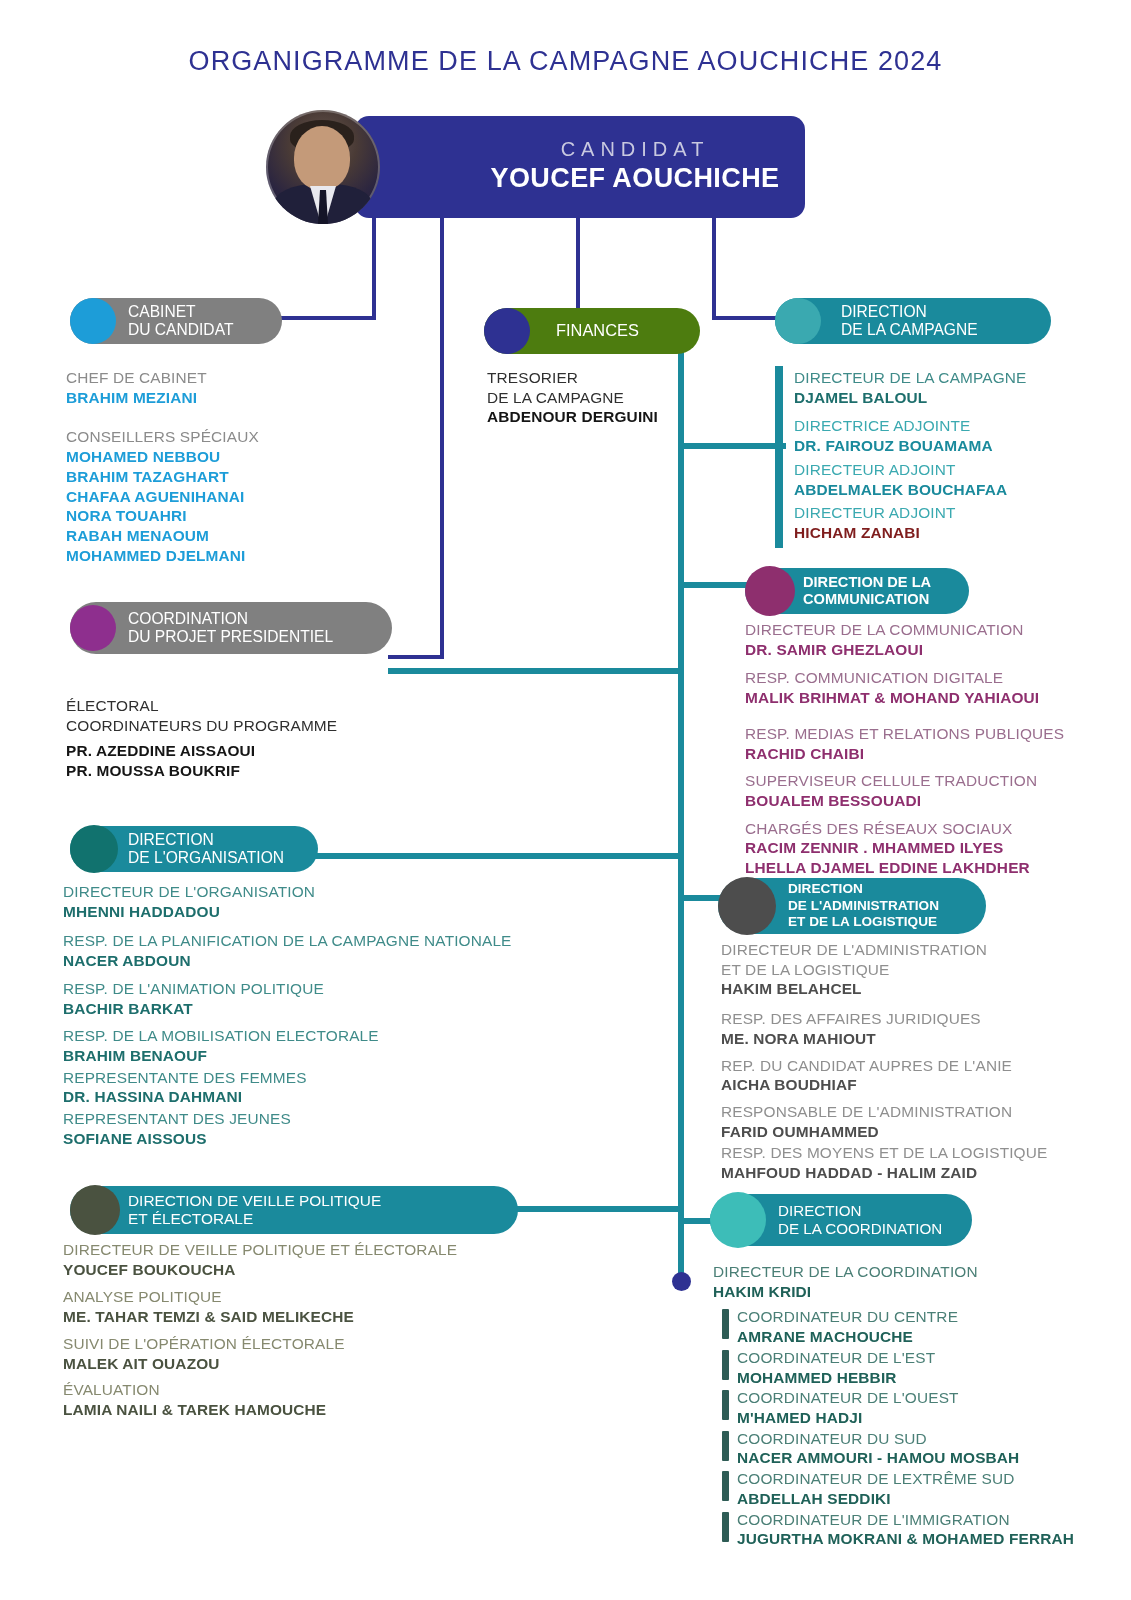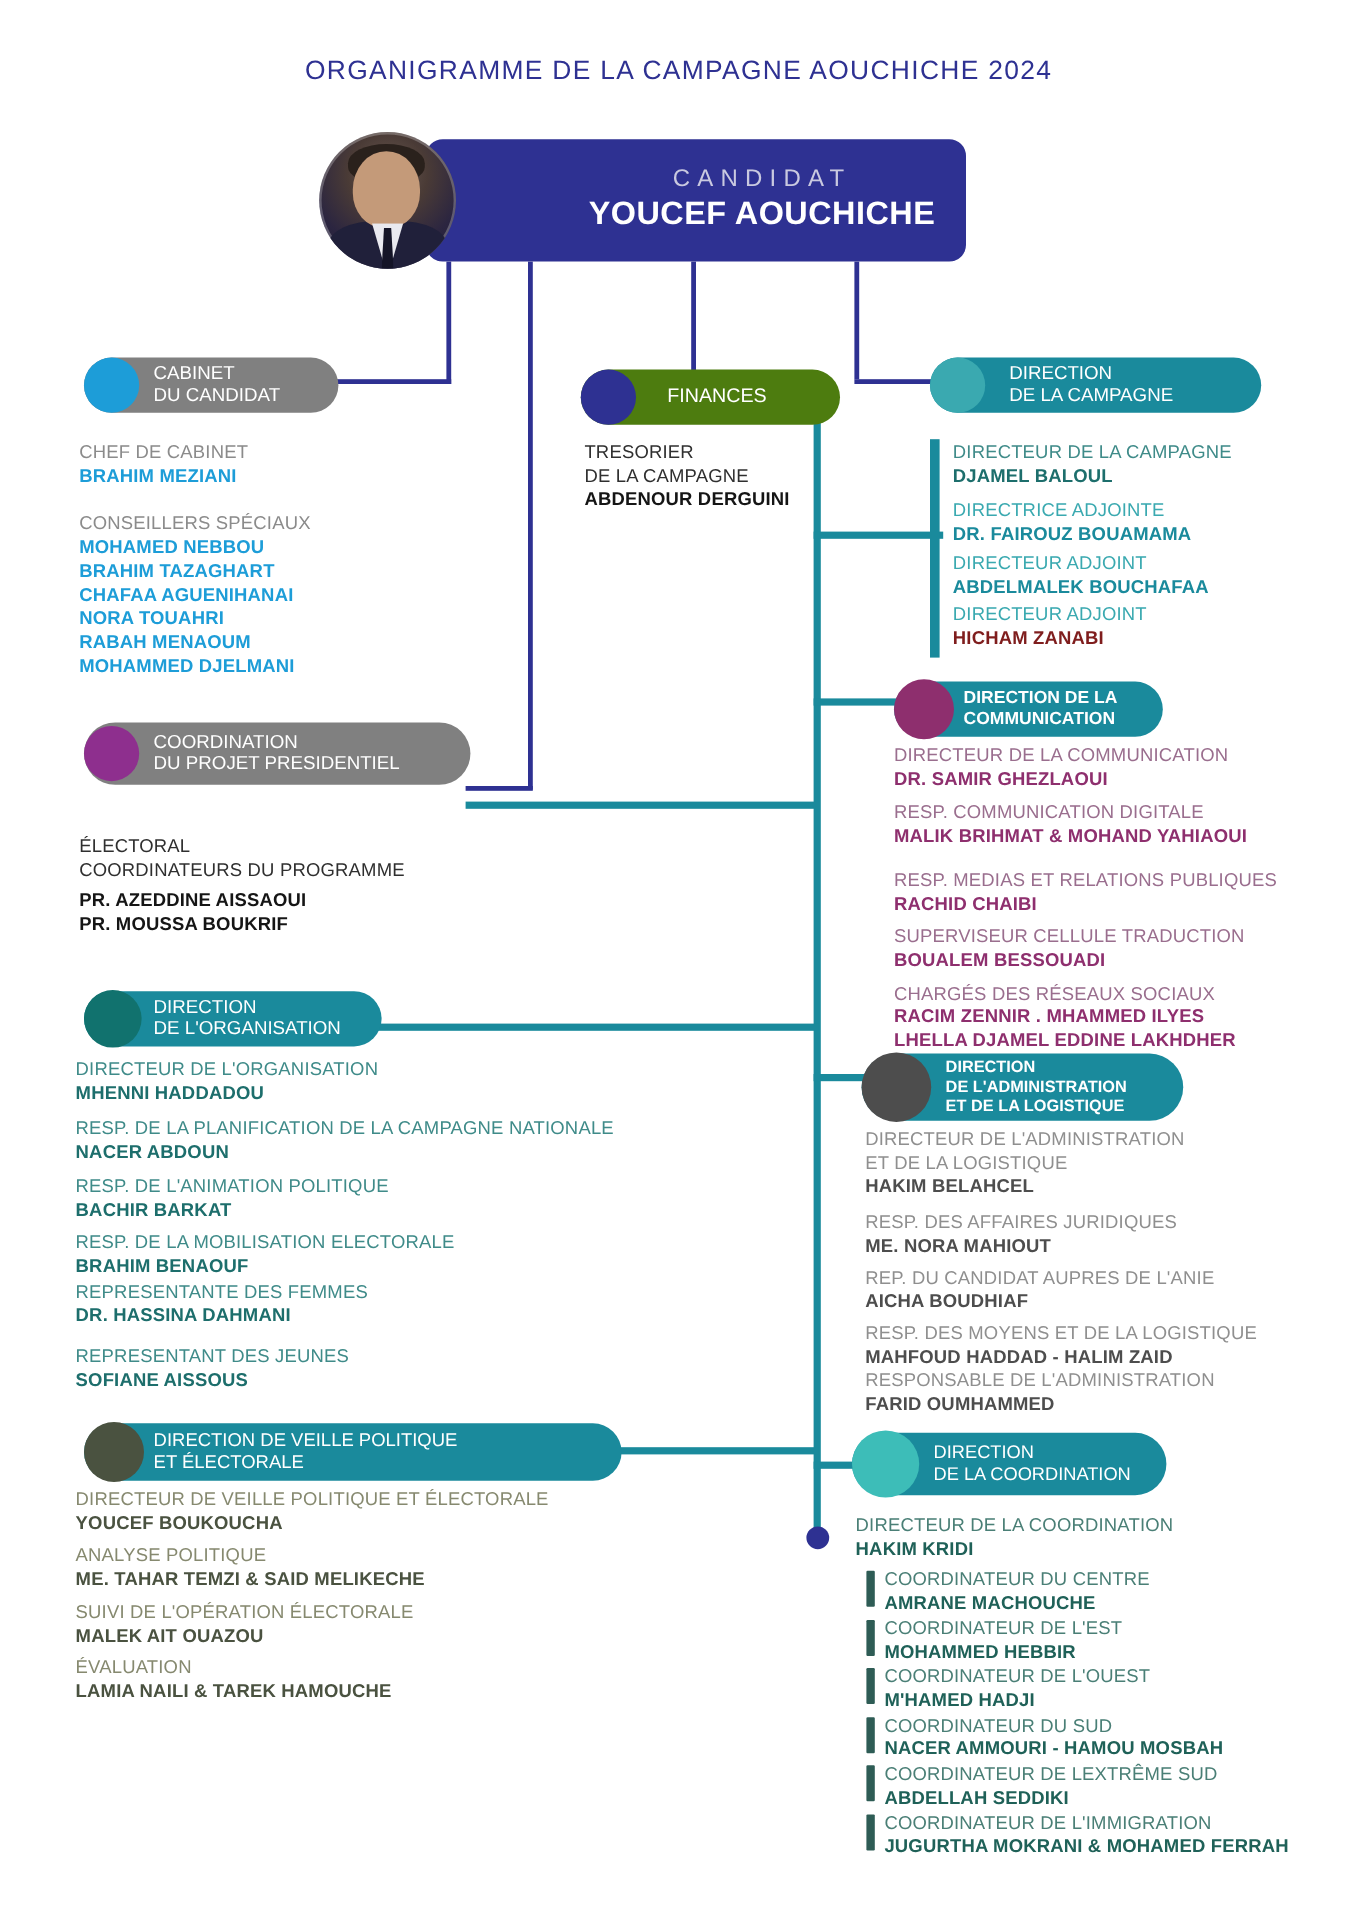--- a/index.html
+++ b/index.html
@@ -9,21 +9,21 @@
     font-family:"Liberation Sans","DejaVu Sans",sans-serif;
     position:relative;
     overflow:hidden;
     -webkit-font-smoothing:antialiased;
   }
   .canvas{position:absolute;left:0;top:0;width:1131px;height:1600px;}
 
   
   .title{
     position:absolute;left:0;top:46px;width:1131px;text-align:center;
-    font-size:22px;letter-spacing:1.1px;color:#2e3192;font-weight:400;
+    font-size:27px;letter-spacing:1.1px;color:#2e3192;font-weight:400;
   }
 
   
   .ln{position:absolute;background:#2e3192;}
   .lnt{position:absolute;background:#1a8a9c;}
 
   
   #candidate-card{
     position:absolute;left:355px;top:116px;width:450px;height:102px;
     background:#2e3192;border-radius:14px;
@@ -241,21 +241,21 @@
       <div class="person">NACER ABDOUN</div>
     </div>
     <div class="grp" style="margin-bottom:8px;">
       <div class="role">RESP. DE L'ANIMATION POLITIQUE</div>
       <div class="person">BACHIR BARKAT</div>
     </div>
     <div class="grp" style="margin-bottom:2px;">
       <div class="role">RESP. DE LA MOBILISATION ELECTORALE</div>
       <div class="person">BRAHIM BENAOUF</div>
     </div>
-    <div class="grp" style="margin-bottom:14px;">
+    <div class="grp" style="margin-bottom:2px;">
       <div class="role">REPRESENTANTE DES FEMMES</div>
       <div class="person">DR. HASSINA DAHMANI</div>
     </div>
     <div class="grp" style="margin-bottom:0;">
       <div class="role">REPRESENTANT DES JEUNES</div>
       <div class="person">SOFIANE AISSOUS</div>
     </div>
   </div>
 
   <div class="pill" style="left:718px;top:878px;width:268px;height:56px;background:#1a8a9c;">
@@ -273,27 +273,27 @@
       <div class="person dark-person">HAKIM BELAHCEL</div>
     </div>
     <div class="grp" style="margin-bottom:7px;">
       <div class="role">RESP. DES AFFAIRES JURIDIQUES</div>
       <div class="person">ME. NORA MAHIOUT</div>
     </div>
     <div class="grp" style="margin-bottom:7px;">
       <div class="role">REP. DU CANDIDAT AUPRES DE L'ANIE</div>
       <div class="person">AICHA BOUDHIAF</div>
     </div>
+    <div class="grp" style="margin-bottom:2px;">
+      <div class="role">RESPONSABLE DE L'ADMINISTRATION</div>
+      <div class="person">FARID OUMHAMMED</div>
+    </div>
     <div class="grp" style="margin-bottom:0;">
       <div class="role">RESP. DES MOYENS ET DE LA LOGISTIQUE</div>
       <div class="person">MAHFOUD HADDAD - HALIM ZAID</div>
-    </div>
-    <div class="grp" style="margin-bottom:2px;">
-      <div class="role">RESPONSABLE DE L'ADMINISTRATION</div>
-      <div class="person">FARID OUMHAMMED</div>
     </div>
   </div>
 
   <div class="pill" style="left:70px;top:1186px;width:448px;height:48px;background:#1a8a9c;">
     <span class="dot" style="width:50px;height:50px;background:#4a5240;"></span>
     <span class="plabel" style="margin-left:58px;font-size:15.4px;">
       <span>DIRECTION DE VEILLE POLITIQUE</span><br>
       <span>ET ÉLECTORALE</span>
     </span>
   </div>

